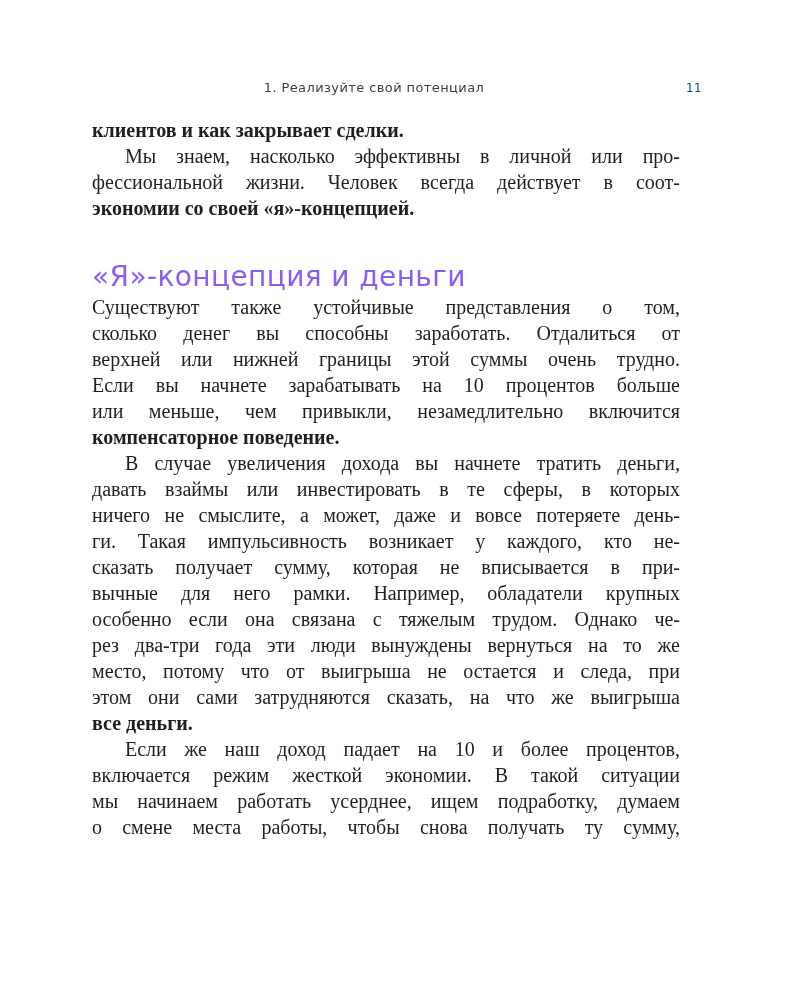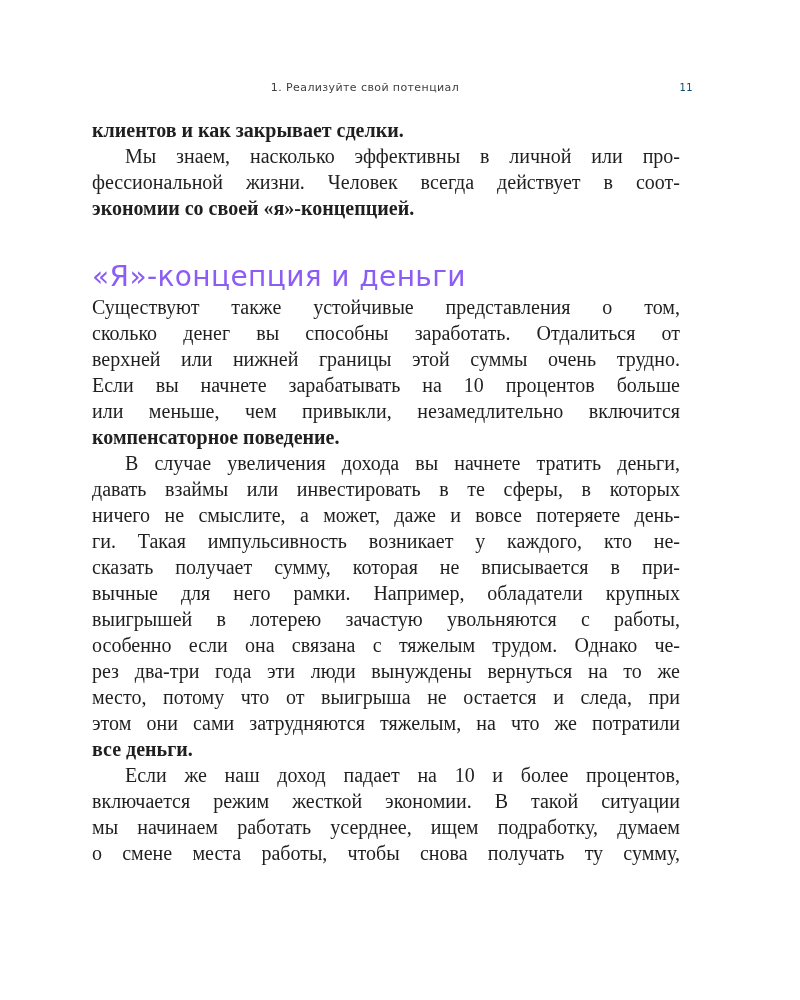--- a/index.html
+++ b/index.html
@@ -10,26 +10,26 @@
   .page {
     position: relative;
     width: 800px;
     height: 1000px;
     background: #ffffff;
     overflow: hidden;
   }
   
   .running-header {
     position: absolute;
-    left: 91px;
+    left: 100px;
     top: 78px;
     width: 588px;
     height: 22px;
     font-family: "DejaVu Sans", "Liberation Sans", sans-serif;
-    font-size: 11px;
+    font-size: 13px;
     line-height: 20px;
     color: #3e3e3e;
   }
   .running-header .chapter {
     display: block;
     text-align: center;
     transform: translateX(-20px);
     letter-spacing: 0.4px;
   }
   .running-header .pagenum {
@@ -102,25 +102,24 @@
         <div class="line">или меньше, чем привыкли, незамедлительно включится</div>
         <div class="line last">компенсаторное поведение.</div>
       </div>
       <div class="paragraph">
         <div class="line indent">В случае увеличения дохода вы начнете тратить деньги,</div>
         <div class="line">давать взаймы или инвестировать в те сферы, в которых</div>
         <div class="line">ничего не смыслите, а может, даже и вовсе потеряете день-</div>
         <div class="line">ги. Такая импульсивность возникает у каждого, кто не-</div>
         <div class="line">сказать получает сумму, которая не вписывается в при-</div>
         <div class="line">вычные для него рамки. Например, обладатели крупных</div>
-        <div class="line">выигрышей в лотерею зачастую увольняются с работы,</div>
         <div class="line">особенно если она связана с тяжелым трудом. Однако че-</div>
         <div class="line">рез два-три года эти люди вынуждены вернуться на то же</div>
         <div class="line">место, потому что от выигрыша не остается и следа, при</div>
-        <div class="line">этом они сами затрудняются тяжелым, на что же потратили</div>
+        <div class="line">этом они сами затрудняются сказать, на что же выигрыша</div>
         <div class="line last">все деньги.</div>
       </div>
       <div class="paragraph">
         <div class="line indent">Если же наш доход падает на 10 и более процентов,</div>
         <div class="line">включается режим жесткой экономии. В такой ситуации</div>
         <div class="line">мы начинаем работать усерднее, ищем подработку, думаем</div>
         <div class="line">о смене места работы, чтобы снова получать ту сумму,</div>
       </div>
     </main>
 </div>

